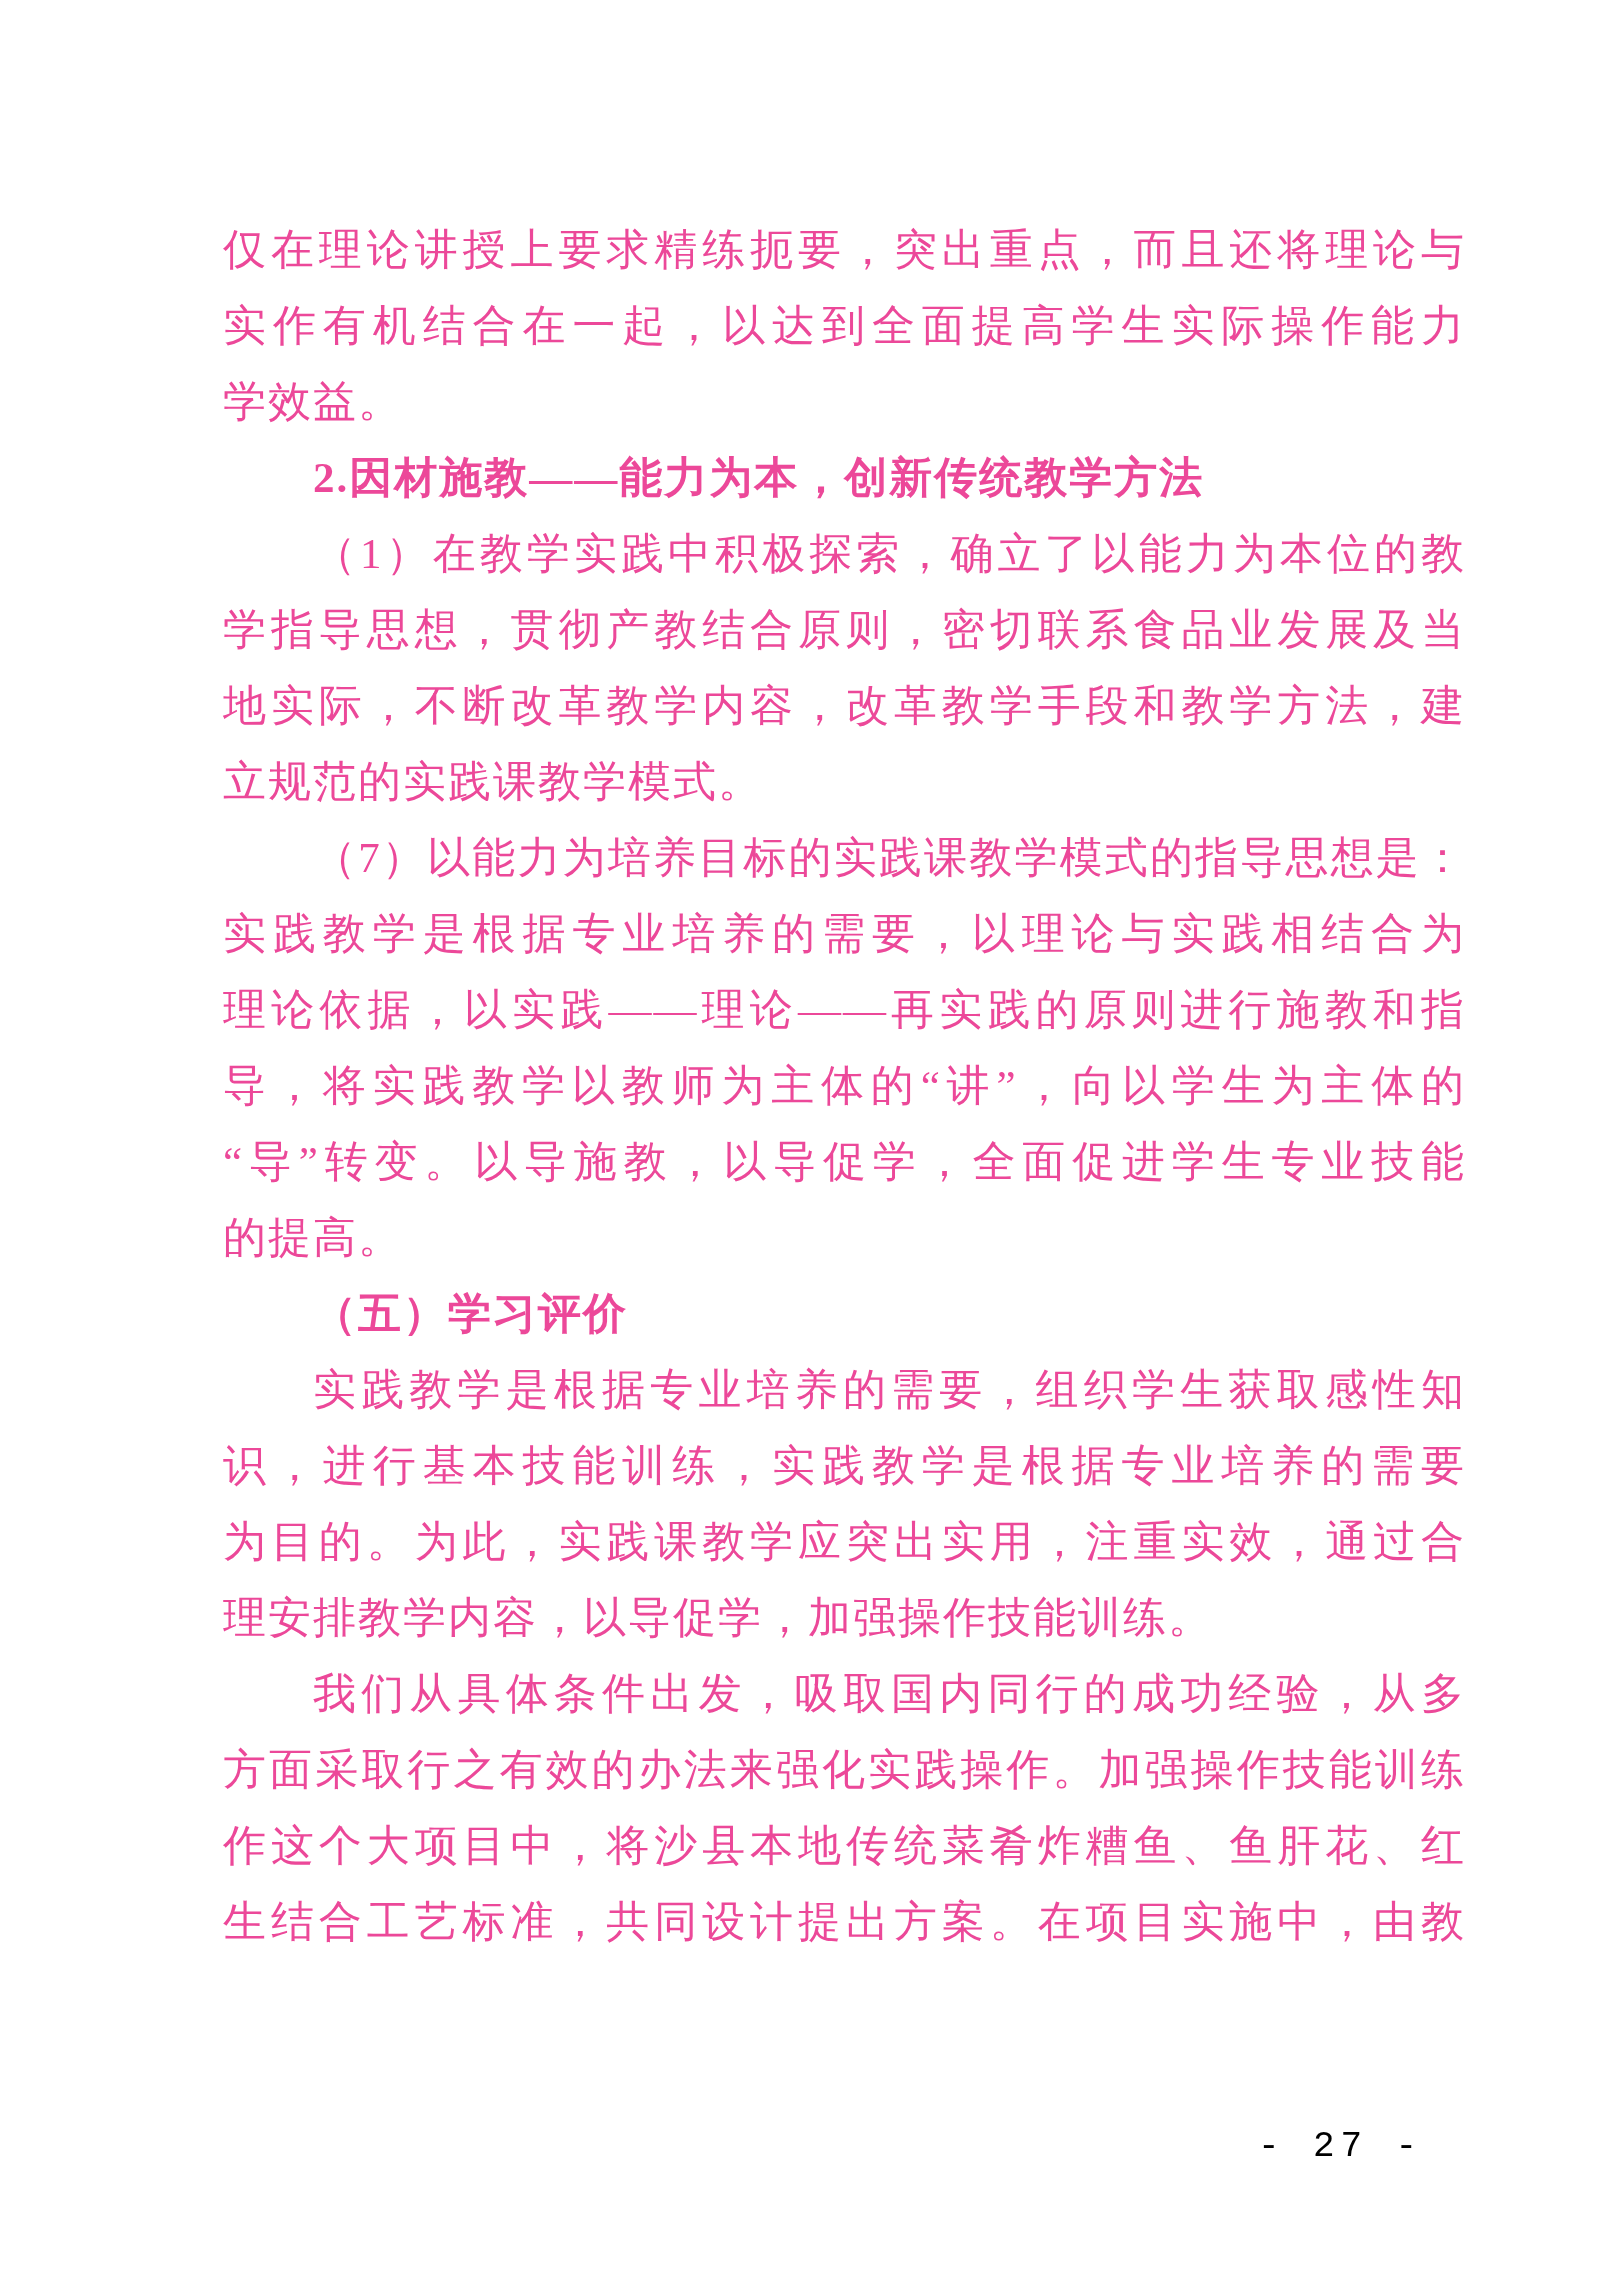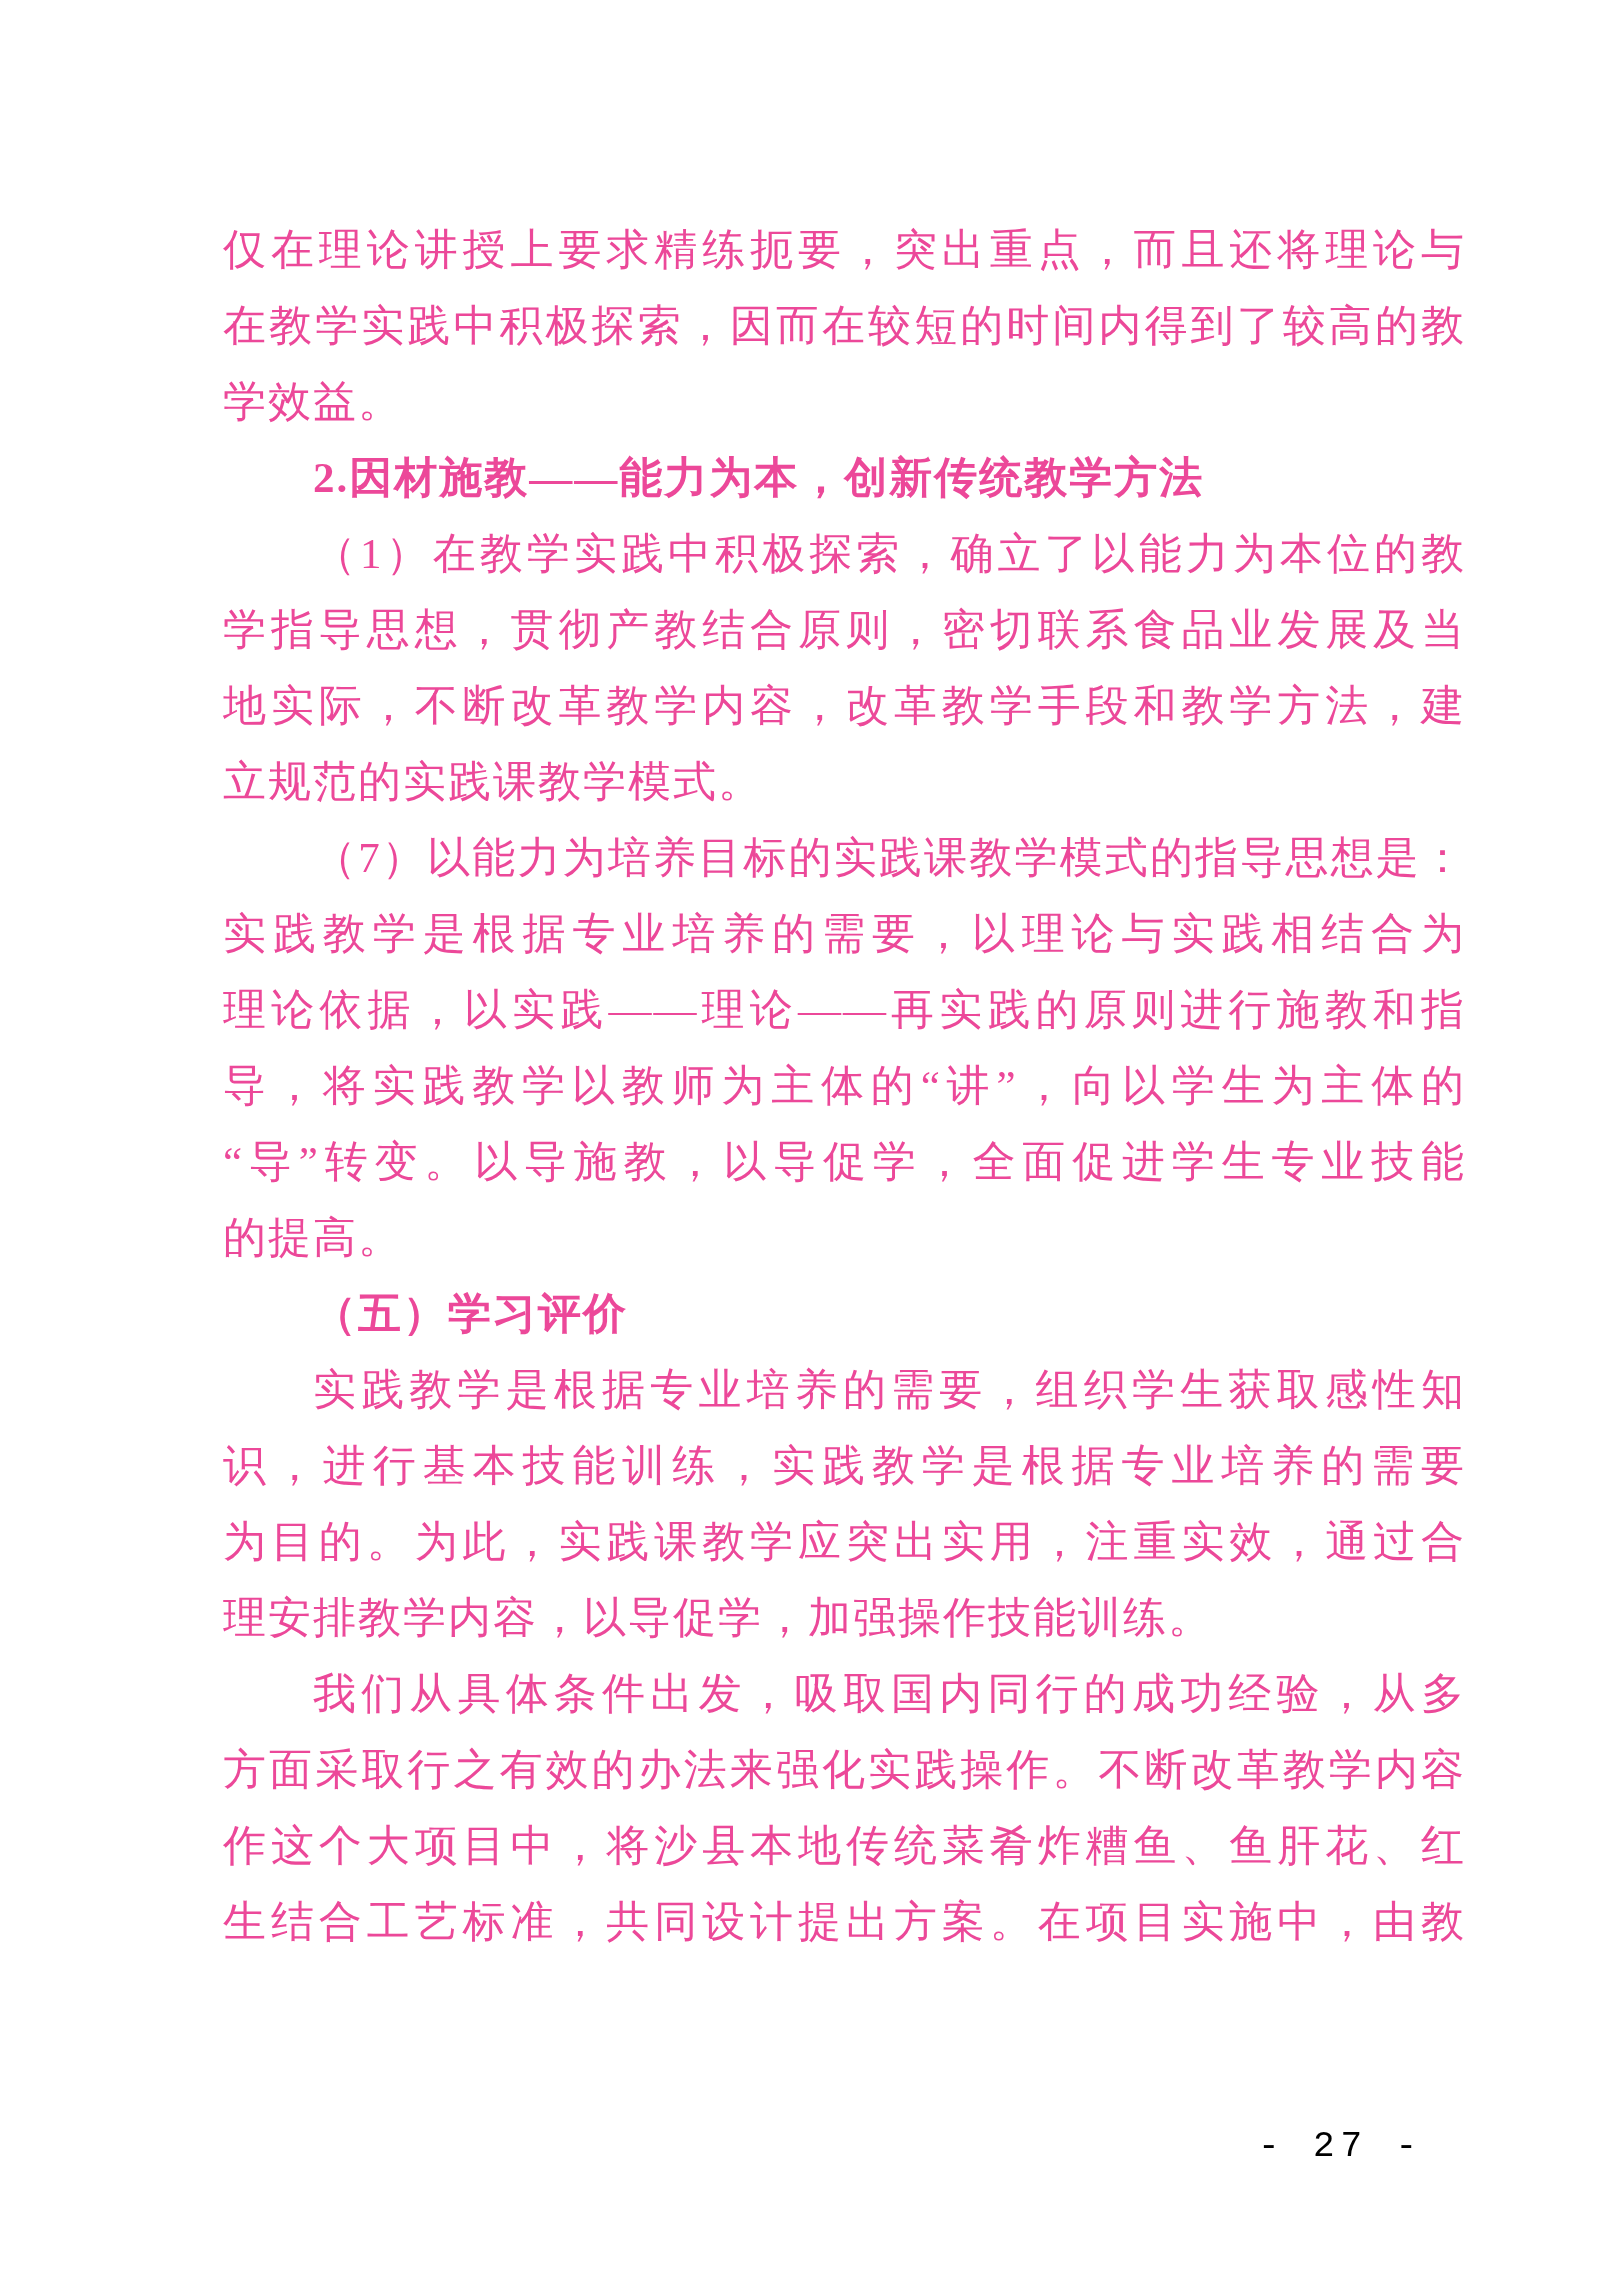--- a/index.html
+++ b/index.html
@@ -48,38 +48,38 @@
     color: #000000;
     font-family: Liberation Mono, monospace;
   }
 </style>
 </head>
 <body>
 
 <div class="page">
   <div class="content">
       <div class="line justify">仅在理论讲授上要求精练扼要，突出重点，而且还将理论与</div>
-      <div class="line justify">在教学实践中积极探索，因而在较短的时间内得到了较高的教</div>
+      <div class="line justify">实作有机结合在一起，以达到全面提高学生实际操作能力</div>
       <div class="line">学效益。</div>
       <div class="line heading indent">2.因材施教——能力为本，创新传统教学方法</div>
       <div class="line justify indent">（1）在教学实践中积极探索，确立了以能力为本位的教</div>
       <div class="line justify">学指导思想，贯彻产教结合原则，密切联系食品业发展及当</div>
       <div class="line justify">地实际，不断改革教学内容，改革教学手段和教学方法，建</div>
       <div class="line">立规范的实践课教学模式。</div>
       <div class="line justify indent">（7）以能力为培养目标的实践课教学模式的指导思想是：</div>
       <div class="line justify">实践教学是根据专业培养的需要，以理论与实践相结合为</div>
       <div class="line justify">理论依据，以实践——理论——再实践的原则进行施教和指</div>
       <div class="line justify">导，将实践教学以教师为主体的“讲”，向以学生为主体的</div>
       <div class="line justify">“导”转变。以导施教，以导促学，全面促进学生专业技能</div>
       <div class="line">的提高。</div>
       <div class="line heading indent">（五）学习评价</div>
       <div class="line justify indent">实践教学是根据专业培养的需要，组织学生获取感性知</div>
       <div class="line justify">识，进行基本技能训练，实践教学是根据专业培养的需要</div>
       <div class="line justify">为目的。为此，实践课教学应突出实用，注重实效，通过合</div>
       <div class="line">理安排教学内容，以导促学，加强操作技能训练。</div>
       <div class="line justify indent">我们从具体条件出发，吸取国内同行的成功经验，从多</div>
-      <div class="line justify">方面采取行之有效的办法来强化实践操作。不断改革教学内容</div>
+      <div class="line justify">方面采取行之有效的办法来强化实践操作。加强操作技能训练</div>
       <div class="line justify">作这个大项目中，将沙县本地传统菜肴炸糟鱼、鱼肝花、红</div>
       <div class="line justify">生结合工艺标准，共同设计提出方案。在项目实施中，由教</div>
     </div>
   <div class="page-number">- 27 -</div>
 </div>
 
 
 </body></html>

